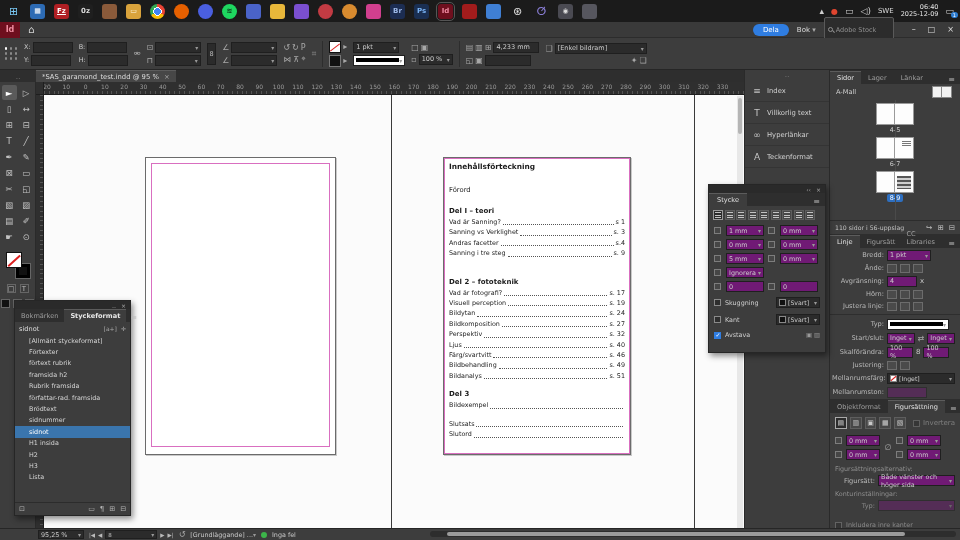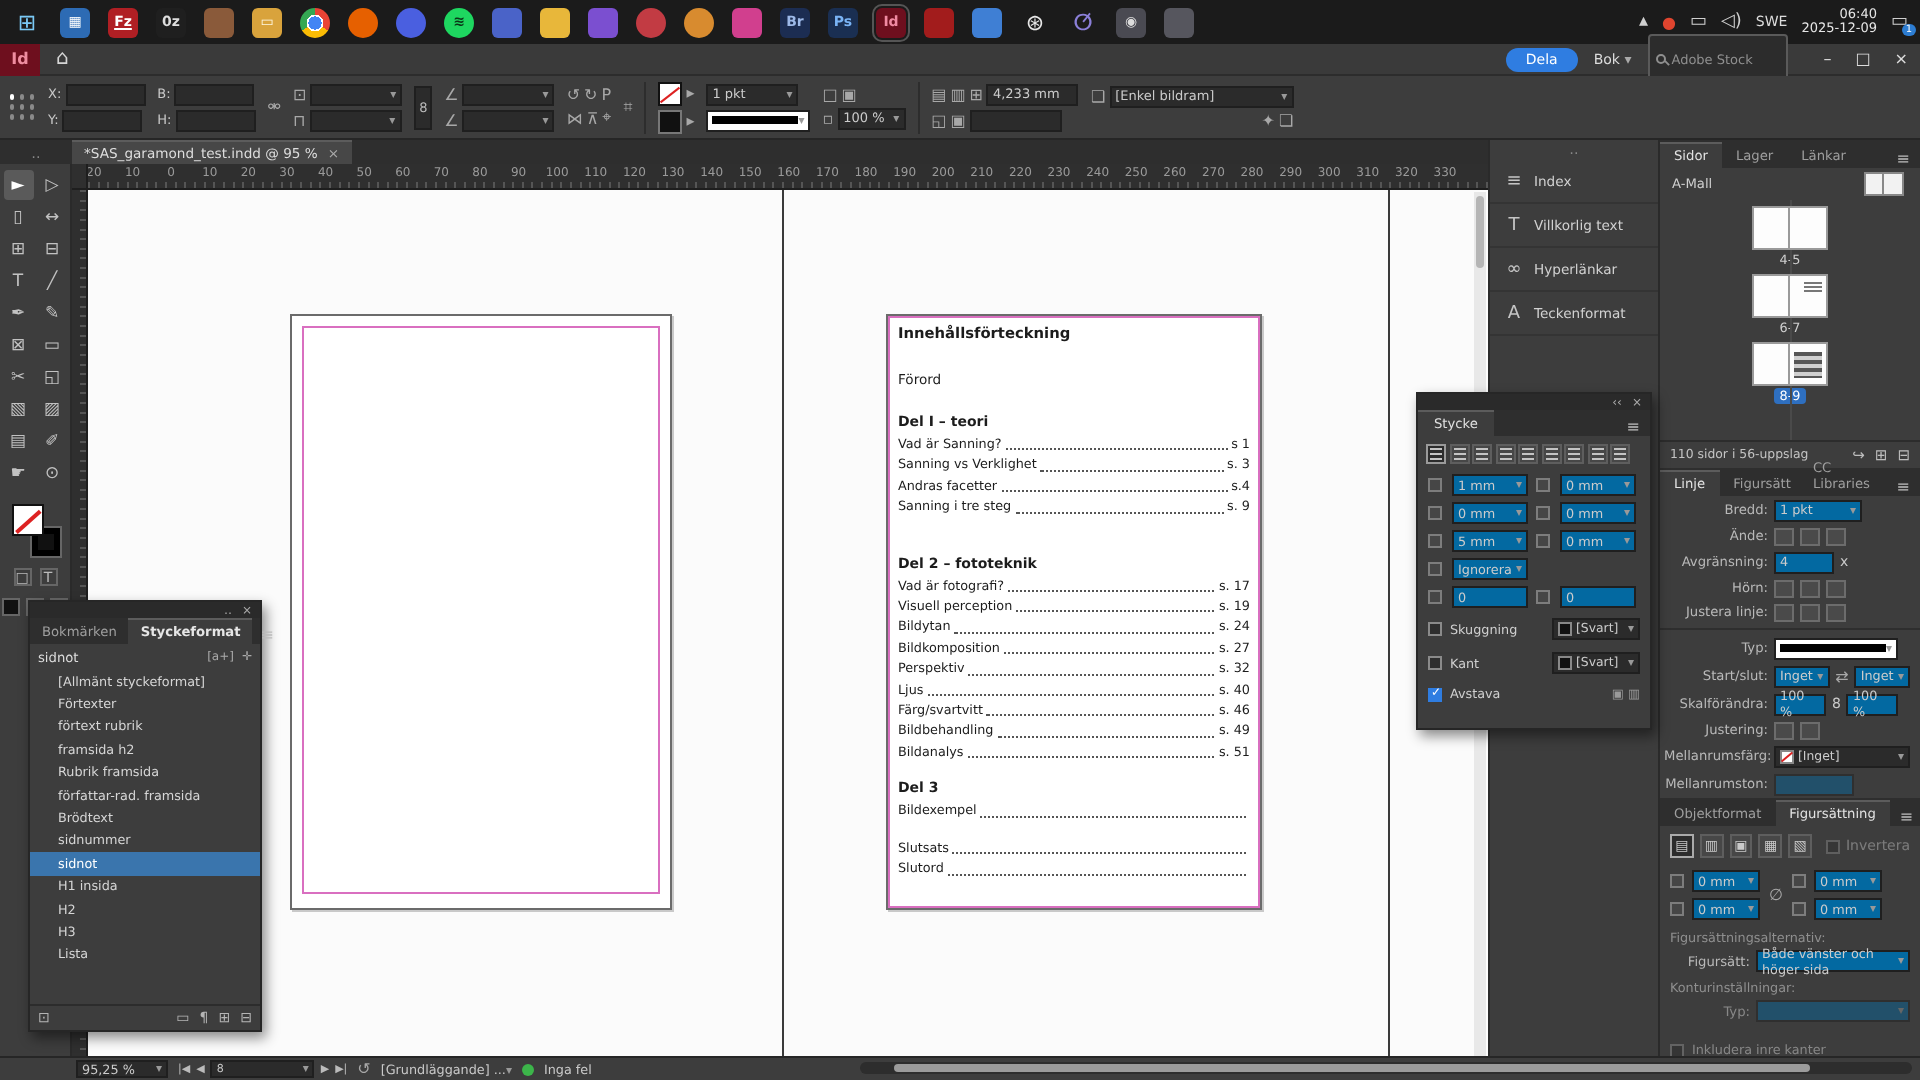--- a/index.html
+++ b/index.html
@@ -122,31 +122,31 @@
   .spread i+i{border-left:none}
   .spread.s1 i.r:before{content:"";position:absolute;right:2px;top:3px;width:9px;height:6px;background:repeating-linear-gradient(180deg,#777 0 1px,rgba(0,0,0,0) 1px 2px)}
   .spread.s2 i.r:before{content:"";position:absolute;left:2px;right:2px;top:4px;height:13px;background:repeating-linear-gradient(180deg,#565656 0 2px,#cfcfcf 2px 4px)}
   .splabel{font-size:6.4px;color:#cfcfcf;margin:1px 0 2px 0;padding:0 3px;border-radius:2px}
   .splabel.sel{background:#2e6fc0;color:#fff}
   .pfooter{display:flex;align-items:center;height:14px;border-top:1px solid #2c2c2c;padding:0 5px;font-size:6.2px;color:#c3c3c3;gap:4px}
   .pfooter .fic{margin-left:auto;display:flex;gap:5px;font-size:7.5px;color:#bdbdbd}
   .sec-label{color:#b9b9b9;font-size:6.6px;text-align:right;width:52px;flex:0 0 auto}
   .srow{display:flex;align-items:center;gap:3px;padding:1.5px 5px 1.5px 2px}
   .sbtn{width:10px;height:9px;border:1px solid #6c6c6c;background:#4a4a4a}
-  .sfield{background:#0369a1;border:1px solid #1f1f1f;height:11px;display:flex;align-items:center;padding:0 2px;color:#ccc;font-size:6.4px}
+  .sfield{background:#701a75;border:1px solid #1f1f1f;height:11px;display:flex;align-items:center;padding:0 2px;color:#ccc;font-size:6.4px}
   .divline{height:1px;background:#2e2e2e;margin:2px 0}
   .chk{width:7px;height:7px;border:1px solid #8a8a8a;background:#2e2e2e;flex:0 0 auto}
   .chk.on{background:#2f7de1;border-color:#2f7de1;position:relative}
   .chk.on:after{content:"✓";position:absolute;left:0.5px;top:-1.5px;font-size:6px;color:#fff}
   .swatchsel{display:flex;align-items:center;gap:2px;background:#2b2b2b;border:1px solid #1f1f1f;height:11px;padding:0 2px;color:#ccc;font-size:6.2px}
   .swatchsel .c{width:7px;height:7px;background:#111;border:1px solid #888}
   .swatchsel .c.none{background:#fff;position:relative}
   .swatchsel .c.none:after{content:"";position:absolute;left:-1px;right:-1px;top:45%;height:1px;background:#d22;transform:rotate(-40deg)}
   
-  .stycke{position:absolute;left:708px;top:196px;width:118px;height:169px;background:#3d3d3d;border:1px solid #262626;box-shadow:2px 3px 6px rgba(0,0,0,.45);z-index:5}
+  .stycke{position:absolute;left:708px;top:184px;width:118px;height:169px;background:#3d3d3d;border:1px solid #262626;box-shadow:2px 3px 6px rgba(0,0,0,.45);z-index:5}
   .stycke .minihdr{height:8px;background:#2a2a2a;display:flex;justify-content:flex-end;align-items:center;gap:5px;padding:0 4px;color:#aaa;font-size:6px}
   .stycke .tabrow{height:13px;background:#2e2e2e;display:flex;align-items:flex-end}
   .stycke .tabrow .pt{background:#3d3d3d;color:#e0e0e0;font-size:6.6px;padding:2px 8px;border-top:1px solid #5c5c5c}
   .stycke .tabrow .pmenu{margin-left:auto;color:#bbb;padding:0 5px;font-size:8px}
   .alignrow{display:flex;gap:1.5px;padding:4px 4px 3px 4px}
   .abtn{width:10px;height:10px;border:1px solid #5e5e5e;background:#474747;display:flex;align-items:center;justify-content:center}
   .abtn i{width:6px;height:6px;background:repeating-linear-gradient(180deg,#c3c3c3 0 1px,rgba(0,0,0,0) 1px 2.5px)}
   .abtn.active{background:#2c2c2c;border-color:#9a9a9a}
   .pgrid{display:grid;grid-template-columns:8px 38px 8px 38px;gap:3px 4px;align-items:center;padding:2px 5px}
   .pico{width:7px;height:7px;border:1px solid #7d7d7d;background:#464646}

